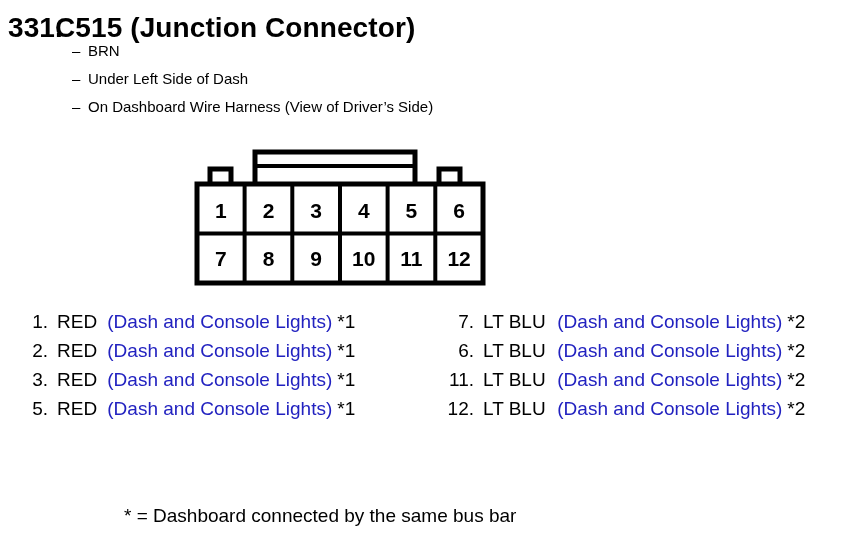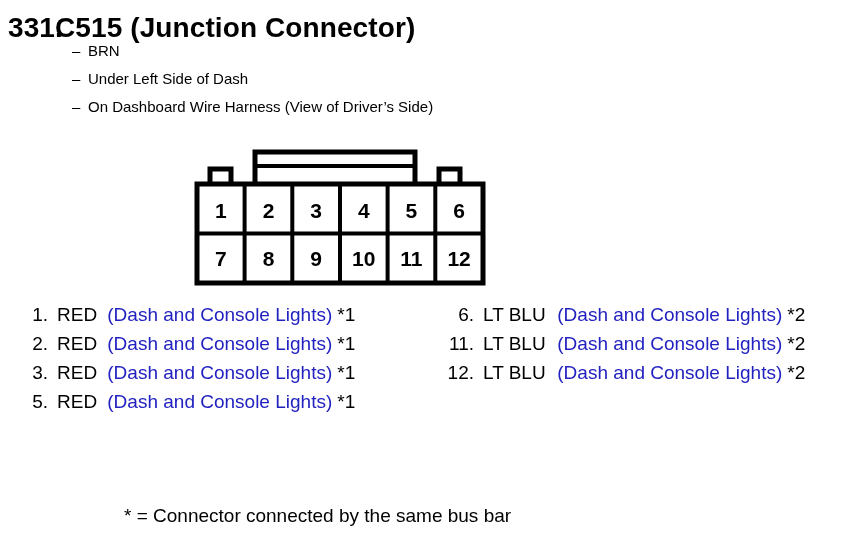--- a/index.html
+++ b/index.html
@@ -72,21 +72,21 @@
     font-size: 21px;
     font-weight: bold;
     fill: #000000;
     text-anchor: middle;
     dominant-baseline: central;
   }
 
   
   .pin-list {
     position: absolute;
-    top: 300px;
+    top: 307px;
     font-size: 19px;
     line-height: 29px;
   }
   #pin-list-left  { left: 14px; }
   #pin-list-right { left: 440px; }
 
   .pin-row {
     white-space: nowrap;
     height: 29px;
   }
@@ -185,18 +185,19 @@
   </svg>
 </div>
 
 <div class="pin-list" id="pin-list-left">
     <div class="pin-row"><span class="pin-idx">1.</span><span class="pin-color">RED</span> <span class="pin-circuit" style="color: rgb(34, 34, 192);">(Dash and Console Lights)</span><span class="pin-note">*1</span></div>
     <div class="pin-row"><span class="pin-idx">2.</span><span class="pin-color">RED</span> <span class="pin-circuit" style="color: rgb(34, 34, 192);">(Dash and Console Lights)</span><span class="pin-note">*1</span></div>
     <div class="pin-row"><span class="pin-idx">3.</span><span class="pin-color">RED</span> <span class="pin-circuit" style="color: rgb(34, 34, 192);">(Dash and Console Lights)</span><span class="pin-note">*1</span></div>
     <div class="pin-row"><span class="pin-idx">5.</span><span class="pin-color">RED</span> <span class="pin-circuit" style="color: rgb(34, 34, 192);">(Dash and Console Lights)</span><span class="pin-note">*1</span></div>
   </div>
 <div class="pin-list" id="pin-list-right">
+    <div class="pin-row"><span class="pin-idx">7.</span><span class="pin-color">LT BLU</span> <span class="pin-circuit" style="color: rgb(34, 34, 192);">(Dash and Console Lights)</span><span class="pin-note">*2</span></div>
     <div class="pin-row"><span class="pin-idx">6.</span><span class="pin-color">LT BLU</span> <span class="pin-circuit" style="color: rgb(34, 34, 192);">(Dash and Console Lights)</span><span class="pin-note">*2</span></div>
     <div class="pin-row"><span class="pin-idx">11.</span><span class="pin-color">LT BLU</span> <span class="pin-circuit" style="color: rgb(34, 34, 192);">(Dash and Console Lights)</span><span class="pin-note">*2</span></div>
     <div class="pin-row"><span class="pin-idx">12.</span><span class="pin-color">LT BLU</span> <span class="pin-circuit" style="color: rgb(34, 34, 192);">(Dash and Console Lights)</span><span class="pin-note">*2</span></div>
   </div>
 
-<div id="footnote">* = Connector connected by the same bus bar</div>
+<div id="footnote">* = Dashboard connected by the same bus bar</div>
 
 </body></html>

